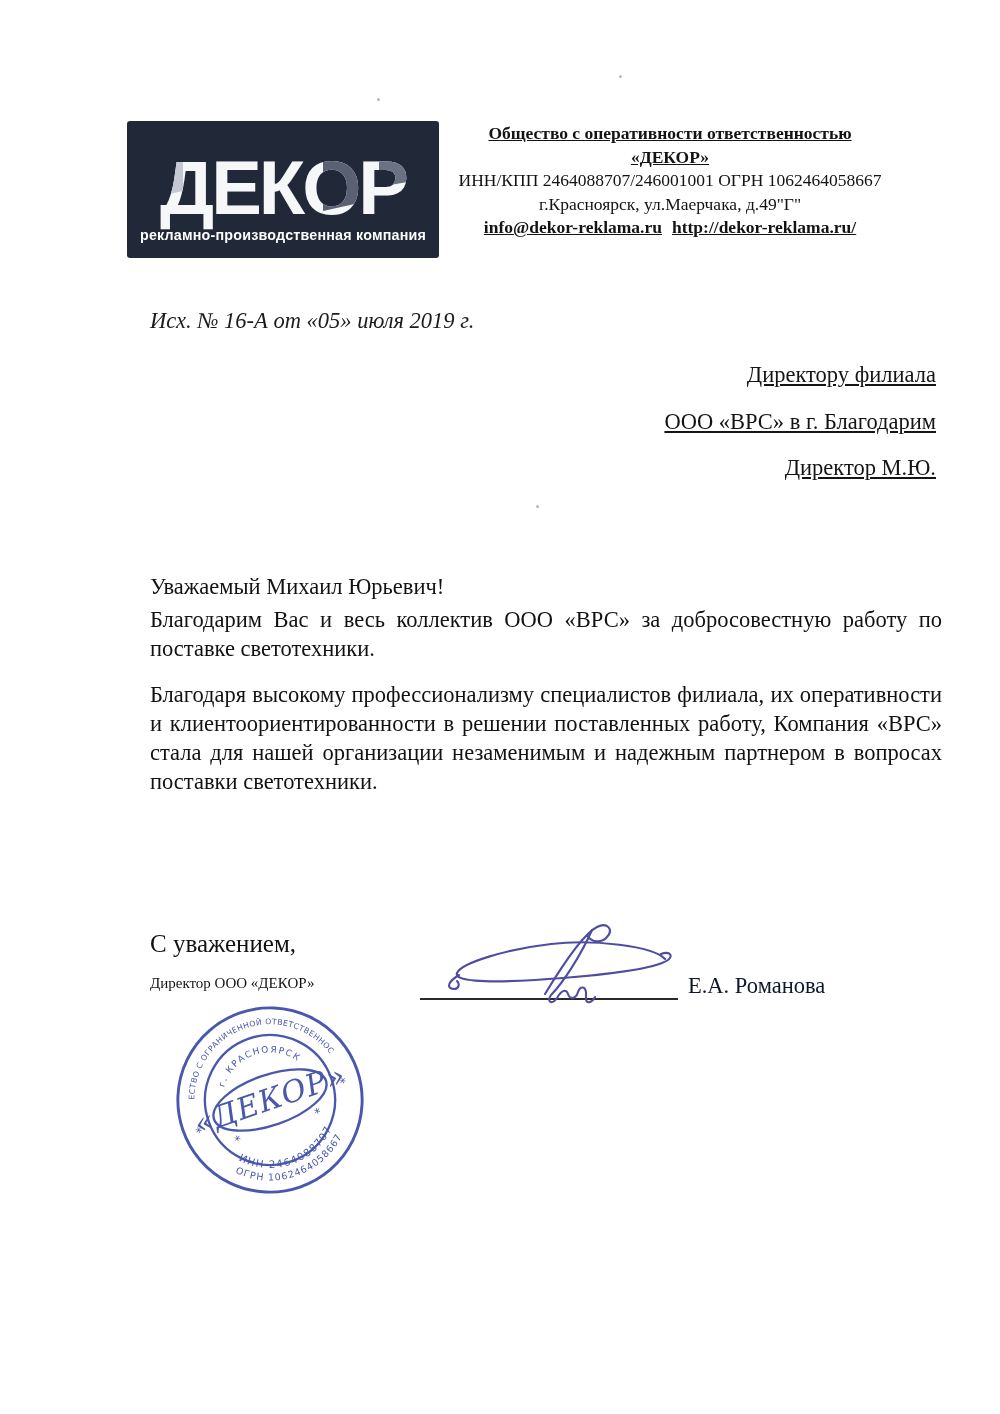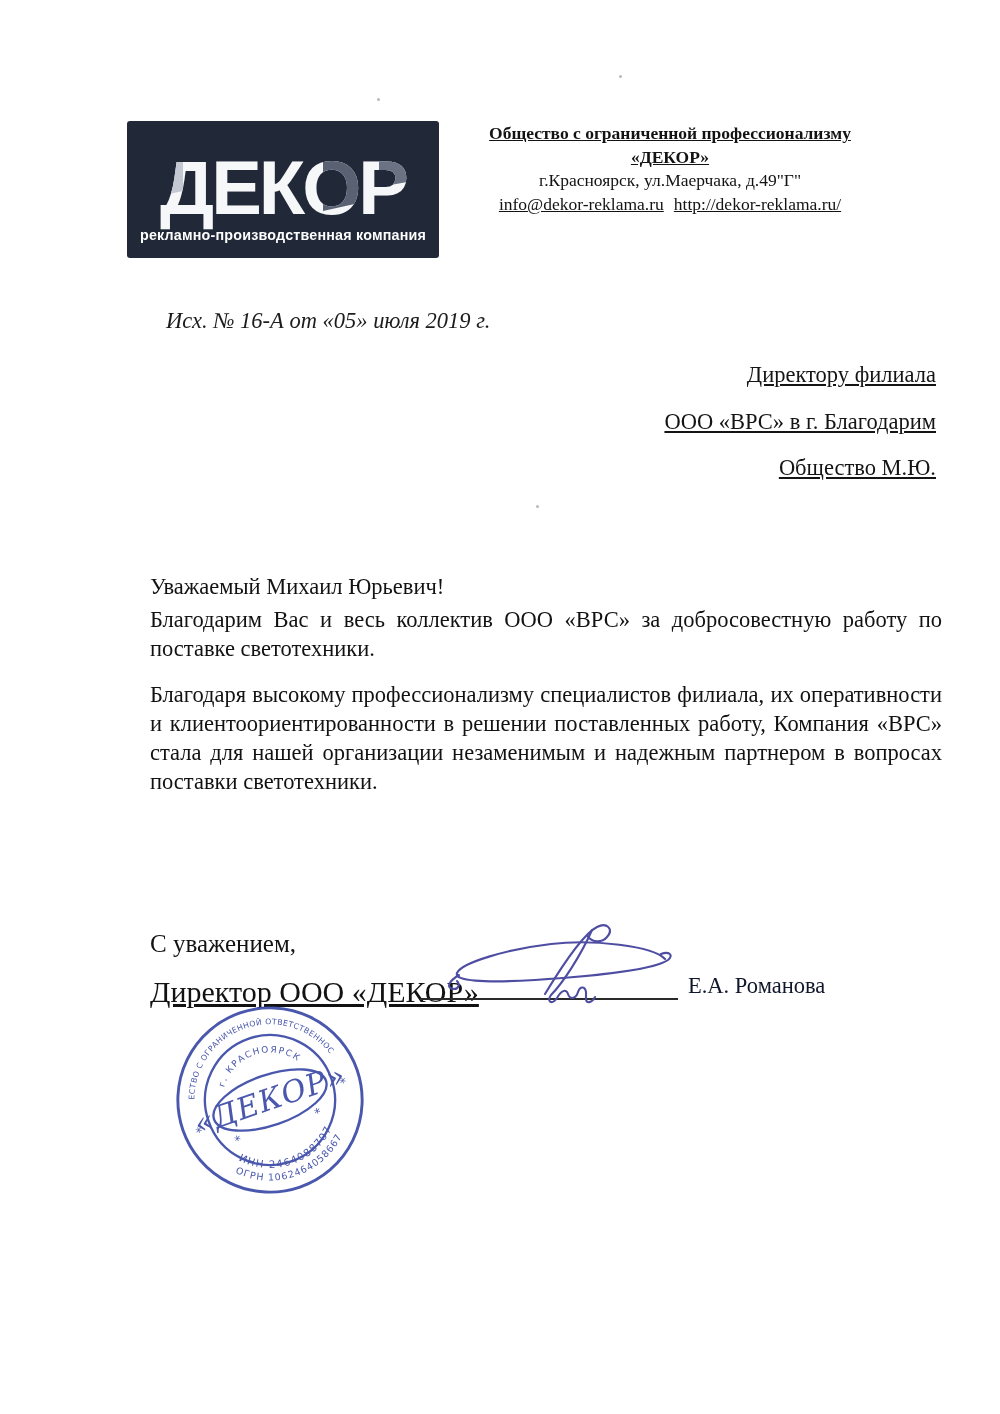--- a/index.html
+++ b/index.html
@@ -6,37 +6,37 @@
   body{width:1000px;height:1414px;background:#ffffff;overflow:hidden;}
   .page{position:relative;width:1000px;height:1414px;background:#ffffff;
         font-family:"Liberation Serif",serif;color:#161616;}
 
   
   .logo-box{position:absolute;left:127px;top:121px;width:312px;height:137px;}
   .header-block{position:absolute;left:452px;top:122px;width:436px;text-align:center;
                 font-size:17.5px;line-height:23.6px;color:#131313;}
   .hdr-company{font-weight:bold;text-decoration:underline;}
   .hdr-phones{font-weight:bold;}
-  .hdr-links span{text-decoration:underline;}
+  .hdr-links span{text-decoration:underline;font-weight:bold;}
   .hdr-links .gap{display:inline-block;width:10px;}
 
   
-  .ref-line{position:absolute;left:166px;top:308px;font-style:italic;font-size:22.5px;color:#1c1c1c;}
+  .ref-line{position:absolute;left:150px;top:308px;font-style:italic;font-size:22.5px;color:#1c1c1c;}
   .addressee{position:absolute;left:500px;top:352px;width:436px;text-align:right;
              font-size:22.5px;line-height:46.5px;color:#141414;text-decoration:underline;}
 
   
   .letter-body{position:absolute;left:150px;top:572px;width:792px;font-size:22.5px;
                line-height:29px;color:#121212;}
   .letter-body .salutation{margin:0 0 4px 0;}
   .letter-body p.par{margin:0 0 17px 0;text-align:justify;text-align-last:left;}
 
   
   .regards{position:absolute;left:150px;top:930px;font-size:25px;color:#121212;}
-  .signer-title{position:absolute;left:150px;top:975px;font-size:30px;color:#121212;text-decoration:underline;}
+  .signer-title{position:absolute;left:150px;top:975px;font-size:15px;color:#121212;}
   .sig-underline{position:absolute;left:420px;top:998px;width:258px;height:0;
                  border-top:2px solid #2a2a2a;}
   .signer-name{position:absolute;left:688px;top:973px;font-size:22.5px;color:#0f172a;}
   .signature-svg{position:absolute;left:425px;top:915px;}
   .stamp-wrap{position:absolute;left:173px;top:1003px;width:194px;height:194px;opacity:0.92;}
 
   
   .st-ring{font-family:"DejaVu Sans",sans-serif;font-size:8px;letter-spacing:0.4px;}
   .st-city{font-family:"DejaVu Sans",sans-serif;font-size:9.2px;letter-spacing:1.6px;}
   .st-inn{font-family:"DejaVu Sans",sans-serif;font-size:10.6px;letter-spacing:1.4px;}
@@ -67,33 +67,34 @@
       <g mask="url(#lettersMask)">
         <polygon points="28,32 56,26 56,70 28,76" fill="#c3c8d2"></polygon>
         <polygon points="196,34 232,26 232,82 196,90" fill="#5a6173"></polygon>
         <polygon points="252,32 286,26 286,60 252,66" fill="#6b7284"></polygon>
       </g>
       <text class="logo-tag" x="156" y="119" text-anchor="middle" fill="#fdfdfd">рекламно-производственная компания</text>
     </svg>
   </div>
 
   <div class="header-block">
-    <div class="hdr-company">Общество с ограниченной профессионализму «ДЕКОР»</div>
+    <div class="hdr-company">Общество с оперативности ответственностью «ДЕКОР»</div>
+    <div class="hdr-inn">ИНН/КПП 2464088707/246001001 ОГРН 1062464058667</div>
     <div class="hdr-address">г.Красноярск, ул.Маерчака, д.49"Г"</div>
     <div class="hdr-links">
       <span>info@dekor-reklama.ru</span><span class="gap"></span><span>http://dekor-reklama.ru/</span>
     </div>
   </div>
 
   <div class="ref-line">Исх. № 16-А от «05» июля 2019 г.</div>
 
   <div class="addressee">
     <div>Директору филиала</div>
     <div>ООО «ВРС» в г. Благодарим</div>
-    <div>Общество М.Ю.</div>
+    <div>Директор М.Ю.</div>
   </div>
 
   <div class="letter-body">
     <p class="salutation">Уважаемый Михаил Юрьевич!</p>
     <p class="par">Благодарим Вас и весь коллектив ООО «ВРС» за добросовестную работу по поставке светотехники.</p>
     <p class="par">Благодаря высокому профессионализму специалистов филиала, их оперативности и клиентоориентированности в решении поставленных работу, Компания «ВРС» стала для нашей организации незаменимым и надежным партнером в вопросах поставки светотехники.</p>
   </div>
 
   <div class="regards">С уважением,</div>
   <div class="signer-title">Директор ООО «ДЕКОР»</div>

